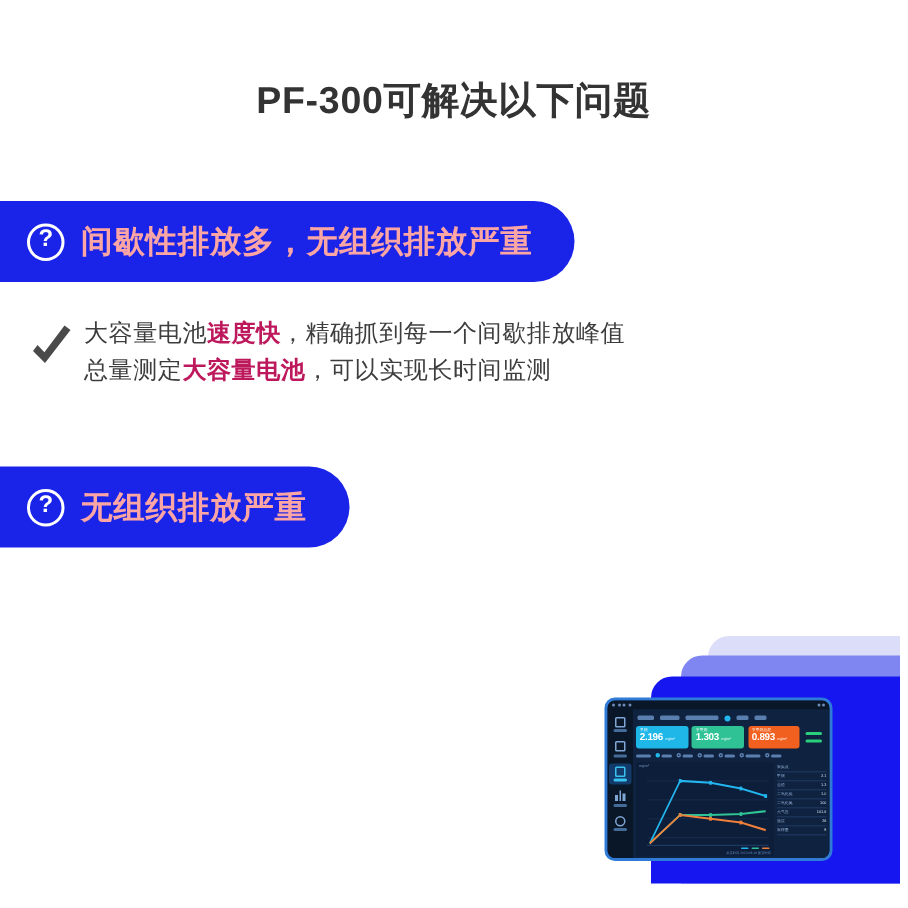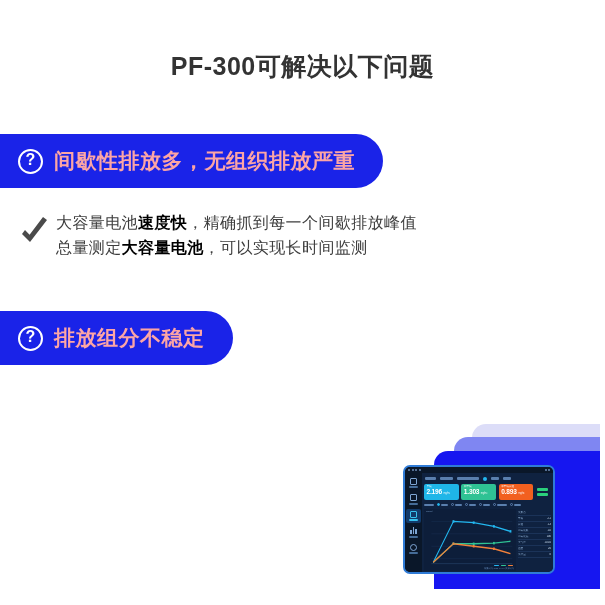--- a/index.html
+++ b/index.html
@@ -97,21 +97,21 @@
     margin-top: 4px;
   }
   .bullet-lines { padding-top: 0; }
   .bullet-line {
     font-size: 16px;
     color: #3d3d3d;
     line-height: 25px;
     white-space: nowrap;
     letter-spacing: 0.4px;
   }
-  .bullet-line b { font-weight: bold; color: #000000; }
+  .bullet-line b { font-weight: bold; color: #be185d; }
 
   
   .device-area {
     position: absolute;
     left: 390px;
     top: 418px;
     width: 215px;
     height: 187px;
   }
   .back-panel {
@@ -384,21 +384,21 @@
     <div class="bullet-lines">
       <div class="bullet-line"><span>大容量电池</span><b>速度快</b><span>，精确抓到每一个间歇排放峰值</span></div>
       <div class="bullet-line"><span>总量测定</span><b>大容量电池</b><span>，可以实现长时间监测</span></div>
     </div>
   </div>
 
   <div class="banner banner-2">
     <span class="q-icon">
         <span>?</span>
       </span>
-    <span class="banner-text">排放组分不稳定</span>
+    <span class="banner-text">无组织排放严重</span>
   </div>
 
 
   <div class="device-area">
     <div class="back-panel panel-back"></div>
     <div class="back-panel panel-mid"></div>
     <div class="back-panel panel-front"></div>
 
     <div class="tablet">
 

